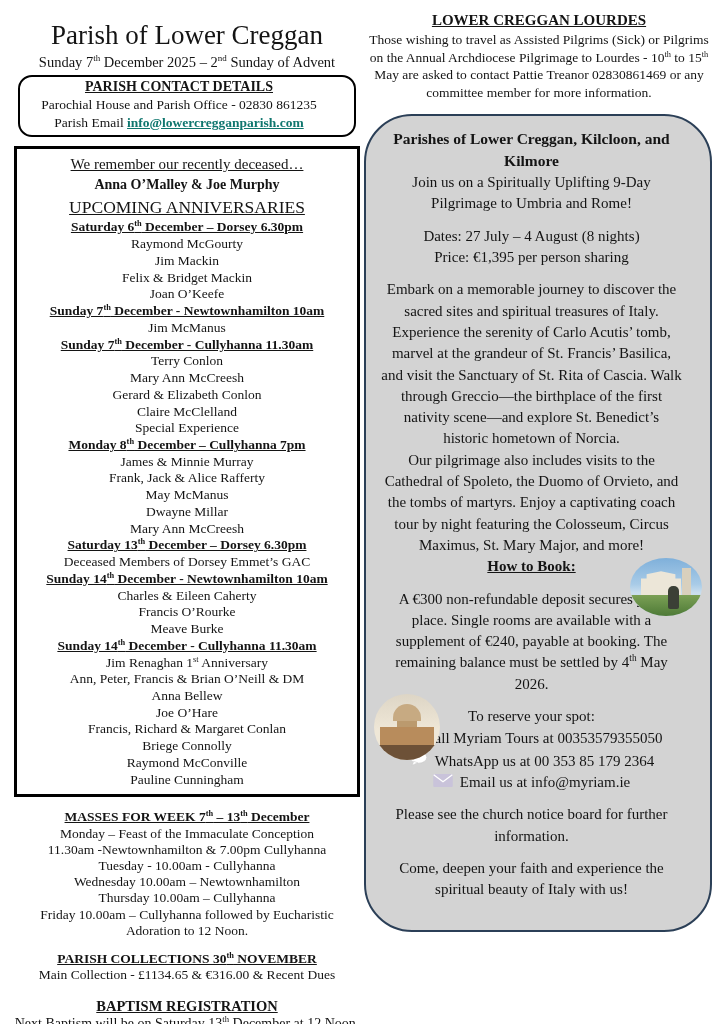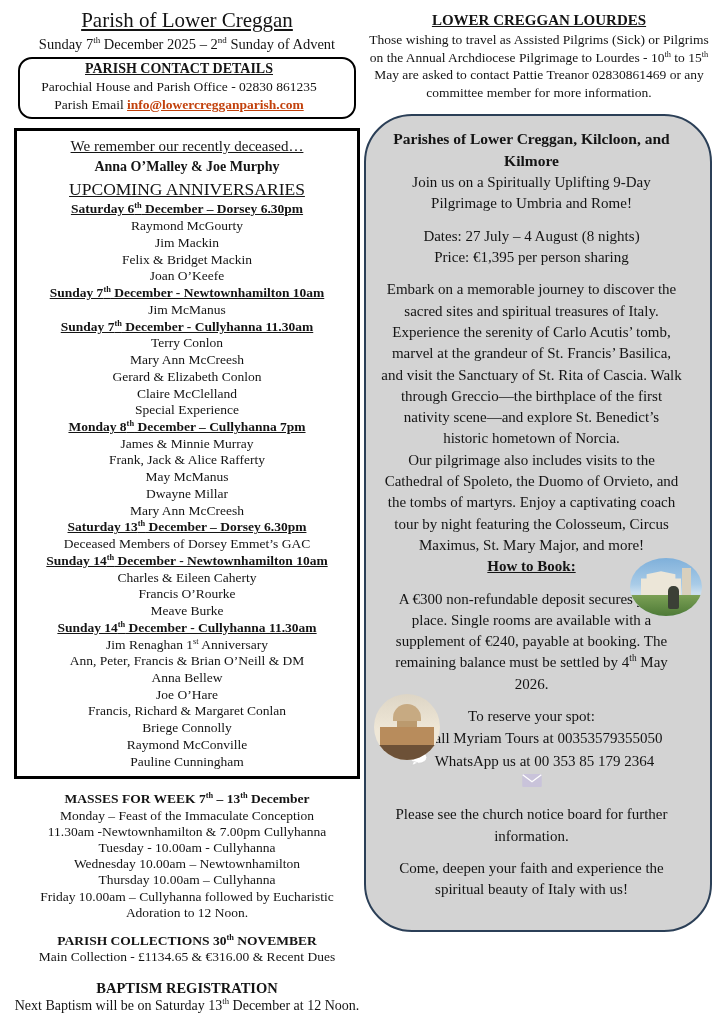--- a/index.html
+++ b/index.html
@@ -8,38 +8,38 @@
     background:#ffffff;color:#141414;
     font-family:"Liberation Serif", serif;
     -webkit-font-smoothing:antialiased;
   }
   sup{font-size:.62em;line-height:0;}
   .col{position:absolute;top:8px;text-align:center;}
   .left-col{left:12px;width:350px;}
   .right-col{left:364px;width:350px;}
 
   
-  .page-title{font-size:21px;text-decoration:underline;margin-top:0;}
+  .page-title{font-size:27px;margin-top:12px;}
   .date-line{font-size:14.5px;margin-top:3px;}
   .contact-box{
     border:2px solid #000;border-radius:14px;
     margin:4px 6px 0 6px;padding:1px 20px 4px 4px;font-size:13.5px;line-height:1.3;
   }
   .contact-heading{font-weight:bold;text-decoration:underline;font-size:14px;}
-  .email-link{color:#c2410c;font-weight:bold;text-decoration:underline;}
+  .email-link{color:#0f766e;font-weight:bold;text-decoration:underline;}
   .remembrance-box{
     border:3px solid #000;margin:9px 2px 0 2px;padding:5px 2px 6px 2px;
     font-size:13.5px;line-height:1.24;
   }
   .deceased-heading{font-size:15px;text-decoration:underline;line-height:1.45;}
   .deceased-names{font-size:14px;font-weight:bold;line-height:1.35;}
   .upcoming-heading{font-size:17.5px;text-decoration:underline;line-height:1.4;}
   .group-heading{font-weight:bold;text-decoration:underline;}
   .section{margin-top:12px;font-size:13.5px;line-height:1.2;}
-  .section-heading{font-weight:bold;font-size:13.5px;}
+  .section-heading{font-weight:bold;text-decoration:underline;font-size:13.5px;}
   .baptism-section{margin-top:14px;font-size:14px;line-height:1.25;}
   .baptism-section .section-heading{font-size:14.5px;}
 
   
   .lourdes-heading{font-weight:bold;text-decoration:underline;font-size:15px;margin-top:4px;}
   .lourdes-body{font-size:13.5px;line-height:1.3;margin-top:2px;padding:0 2px;}
   .gray-box{
     position:relative;box-sizing:border-box;
     margin-top:13px;width:348px;min-height:818px;
     background:#d3d3d3;border:2.5px solid #2b3f57;border-radius:48px;
@@ -183,20 +183,21 @@
             <ellipse cx="12" cy="8" rx="10.5" ry="7.5" fill="#ffffff" stroke="#c9c9c9" stroke-width="0.8"></ellipse>
             <path d="M6 13 L4 18 L11 15 Z" fill="#ffffff" stroke="#c9c9c9" stroke-width="0.6"></path>
           </svg></span>
       <span>WhatsApp us at 00 353 85 179 2364</span>
     </div>
     <div class="contact-line">
       <span><svg width="20" height="13" viewBox="0 0 24 16">
             <rect width="24" height="16" rx="1.5" fill="#c9c3da"></rect>
             <path d="M0.5 1 L12 9.5 L23.5 1" stroke="#ffffff" stroke-width="1.6" fill="none"></path>
           </svg></span>
+      <span>Email us at info@myriam.ie</span>
     </div>
 
     <div class="gap">Please see the church notice board for further information.</div>
     <div class="gap">Come, deepen your faith and experience the spiritual beauty of Italy with us!</div>
 
     <div class="assisi-photo">
       <div class="assisi-facade"></div>
       <div class="assisi-tower"></div>
       <div class="assisi-grass"></div>
       <div class="assisi-statue"></div>

